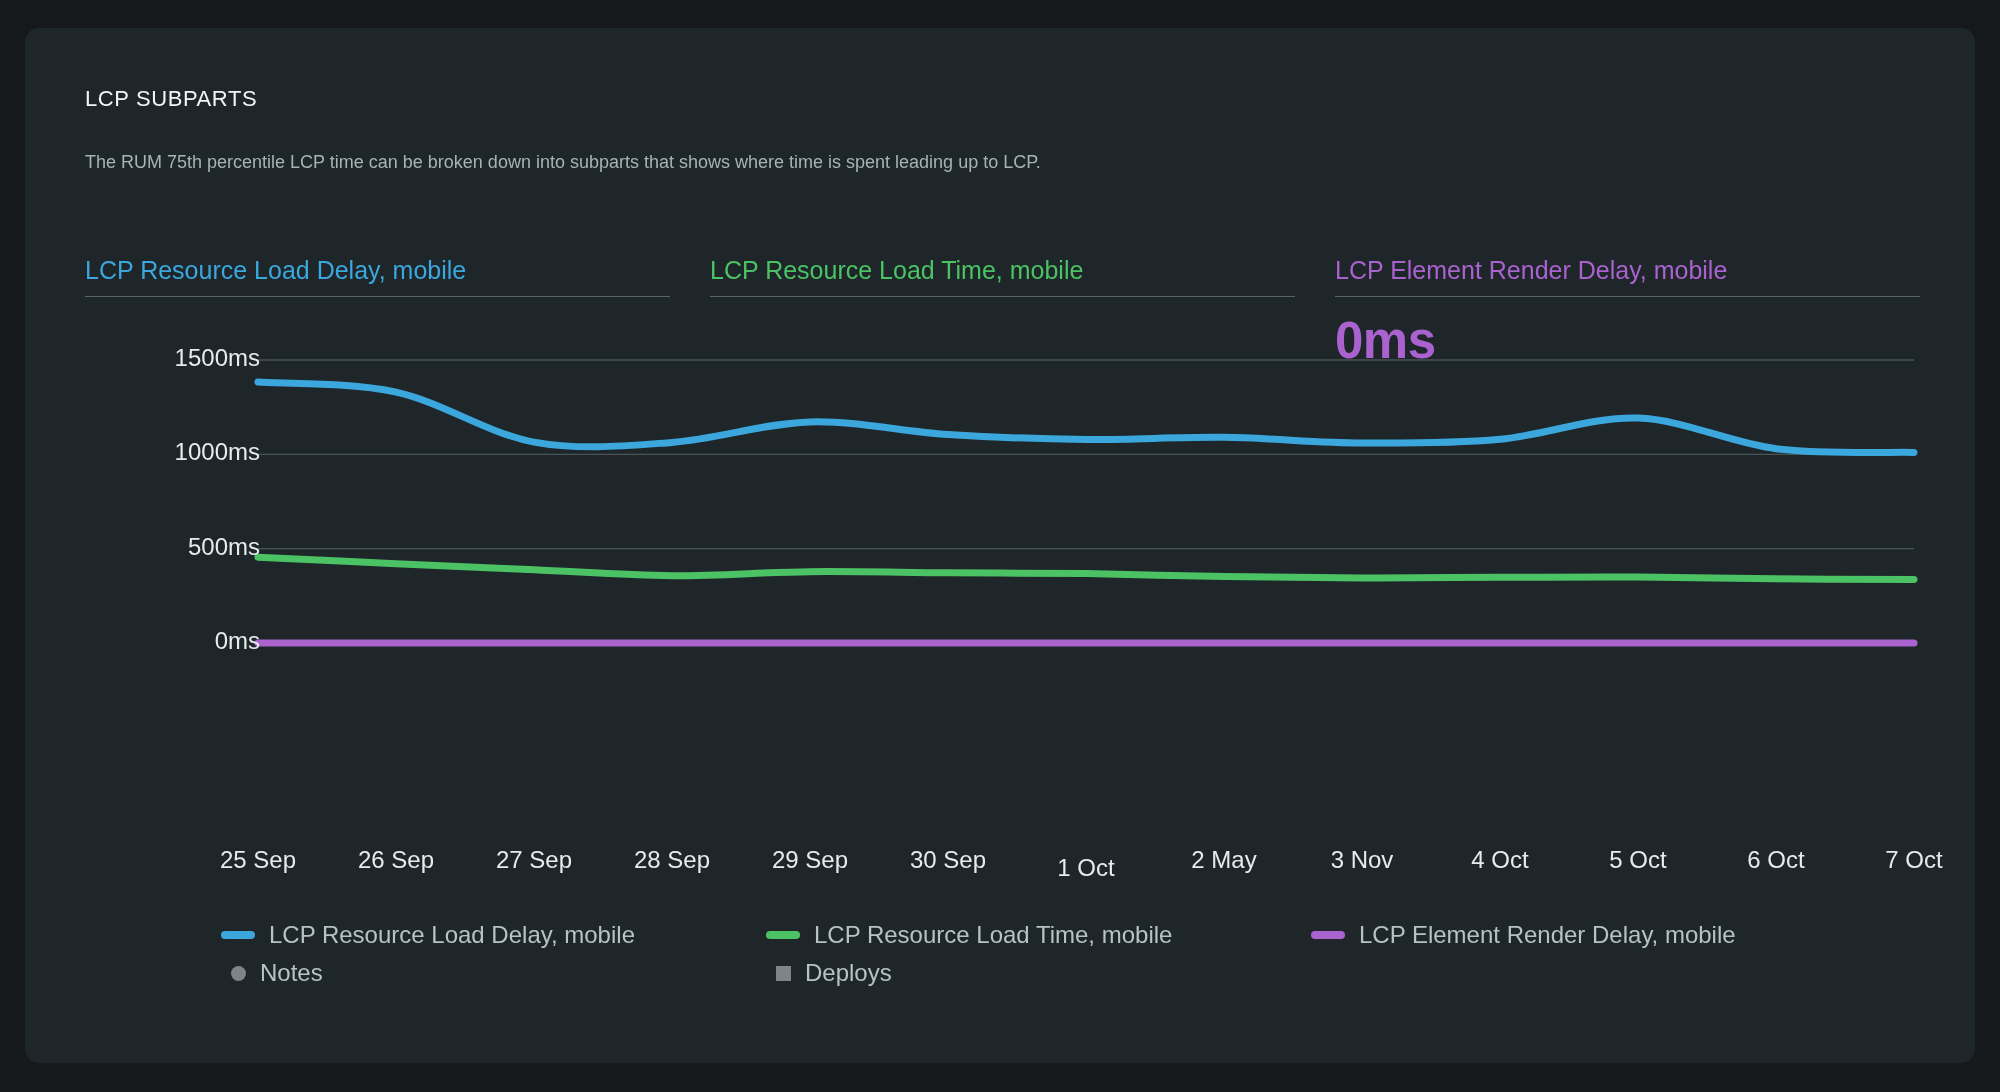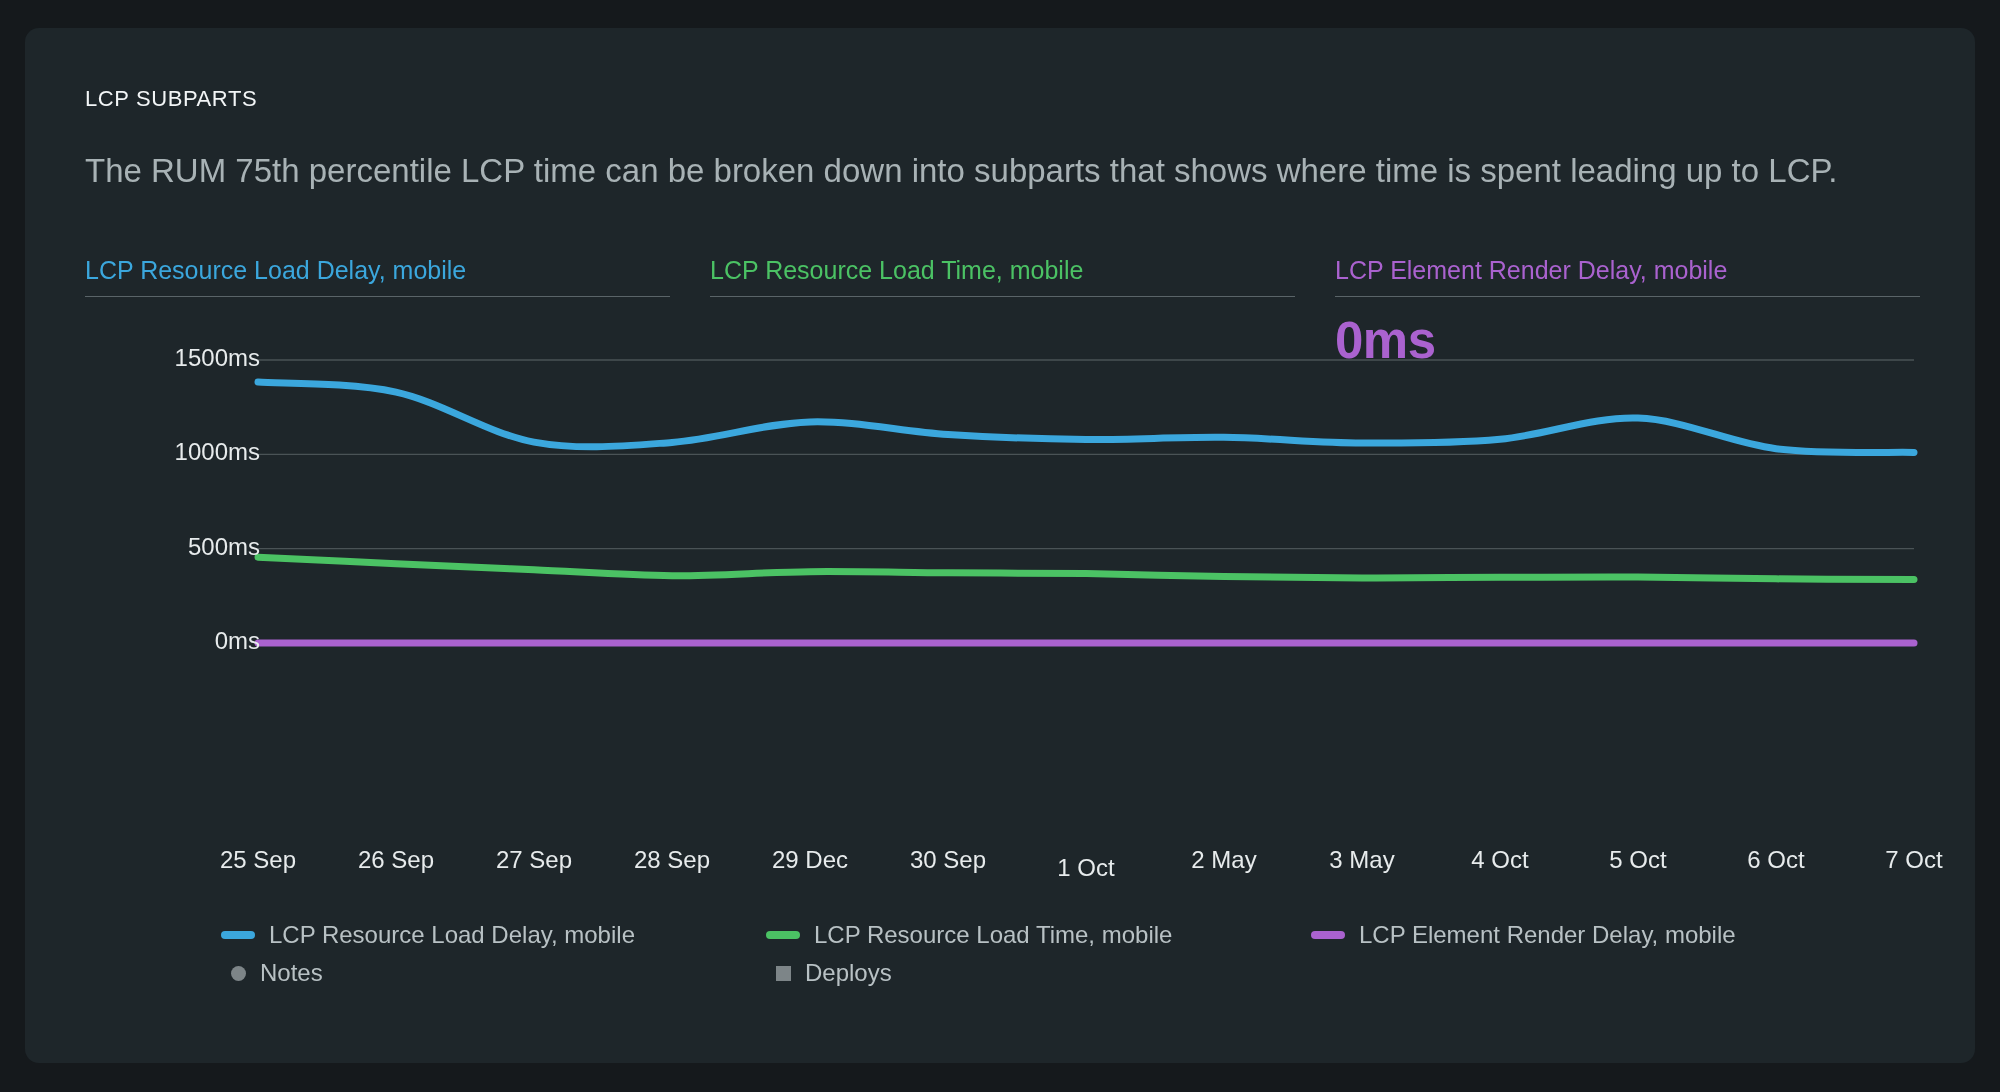--- a/index.html
+++ b/index.html
@@ -18,21 +18,21 @@
     border-radius: 14px;
   }
   #title {
     position: absolute; left: 60px; top: 58px;
     font-size: 22px; font-weight: normal;
     letter-spacing: 0.6px;
     color: #f2f5f6;
   }
   #description {
     position: absolute; left: 60px; top: 124px;
-    font-size: 33px; color: #a8b2b5; white-space: nowrap;
+    font-size: 18px; color: #a8b2b5; white-space: nowrap;
   }
   .metric { position: absolute; top: 228px; width: 585px; }
   .metric.m0 { left: 60px; }
   .metric.m1 { left: 685px; }
   .metric.m2 { left: 1310px; }
   .metric-label {
     font-size: 25px; padding-bottom: 11px;
     border-bottom: 1px solid #5a6468;
     white-space: nowrap;
   }
@@ -94,25 +94,25 @@
       <div class="ytick" style="top: 599px;">0ms</div>
       <div class="ytick" style="top: 504.667px;">500ms</div>
       <div class="ytick" style="top: 410.333px;">1000ms</div>
       <div class="ytick" style="top: 316px;">1500ms</div>
     </div>
   <div id="xaxis">
       <div class="xtick" style="left: 0px;">25 Sep</div>
       <div class="xtick" style="left: 138px;">26 Sep</div>
       <div class="xtick" style="left: 276px;">27 Sep</div>
       <div class="xtick" style="left: 414px;">28 Sep</div>
-      <div class="xtick" style="left: 552px;">29 Dec</div>
+      <div class="xtick" style="left: 552px;">29 Sep</div>
       <div class="xtick" style="left: 690px;">30 Sep</div>
       <div class="xtick" style="left: 828px; margin-top: 8px;">1 Oct</div>
       <div class="xtick" style="left: 966px;">2 May</div>
-      <div class="xtick" style="left: 1104px;">3 May</div>
+      <div class="xtick" style="left: 1104px;">3 Nov</div>
       <div class="xtick" style="left: 1242px;">4 Oct</div>
       <div class="xtick" style="left: 1380px;">5 Oct</div>
       <div class="xtick" style="left: 1518px;">6 Oct</div>
       <div class="xtick" style="left: 1656px;">7 Oct</div>
     </div>
   <div id="legend">
       <div class="legend-row" style="position: relative;">
         <div class="legend-item" style="position: absolute; left: 0px;">
           <span class="legend-line" style="background: rgb(59, 167, 221);"></span>
           <span class="legend-text">LCP Resource Load Delay, mobile</span>

